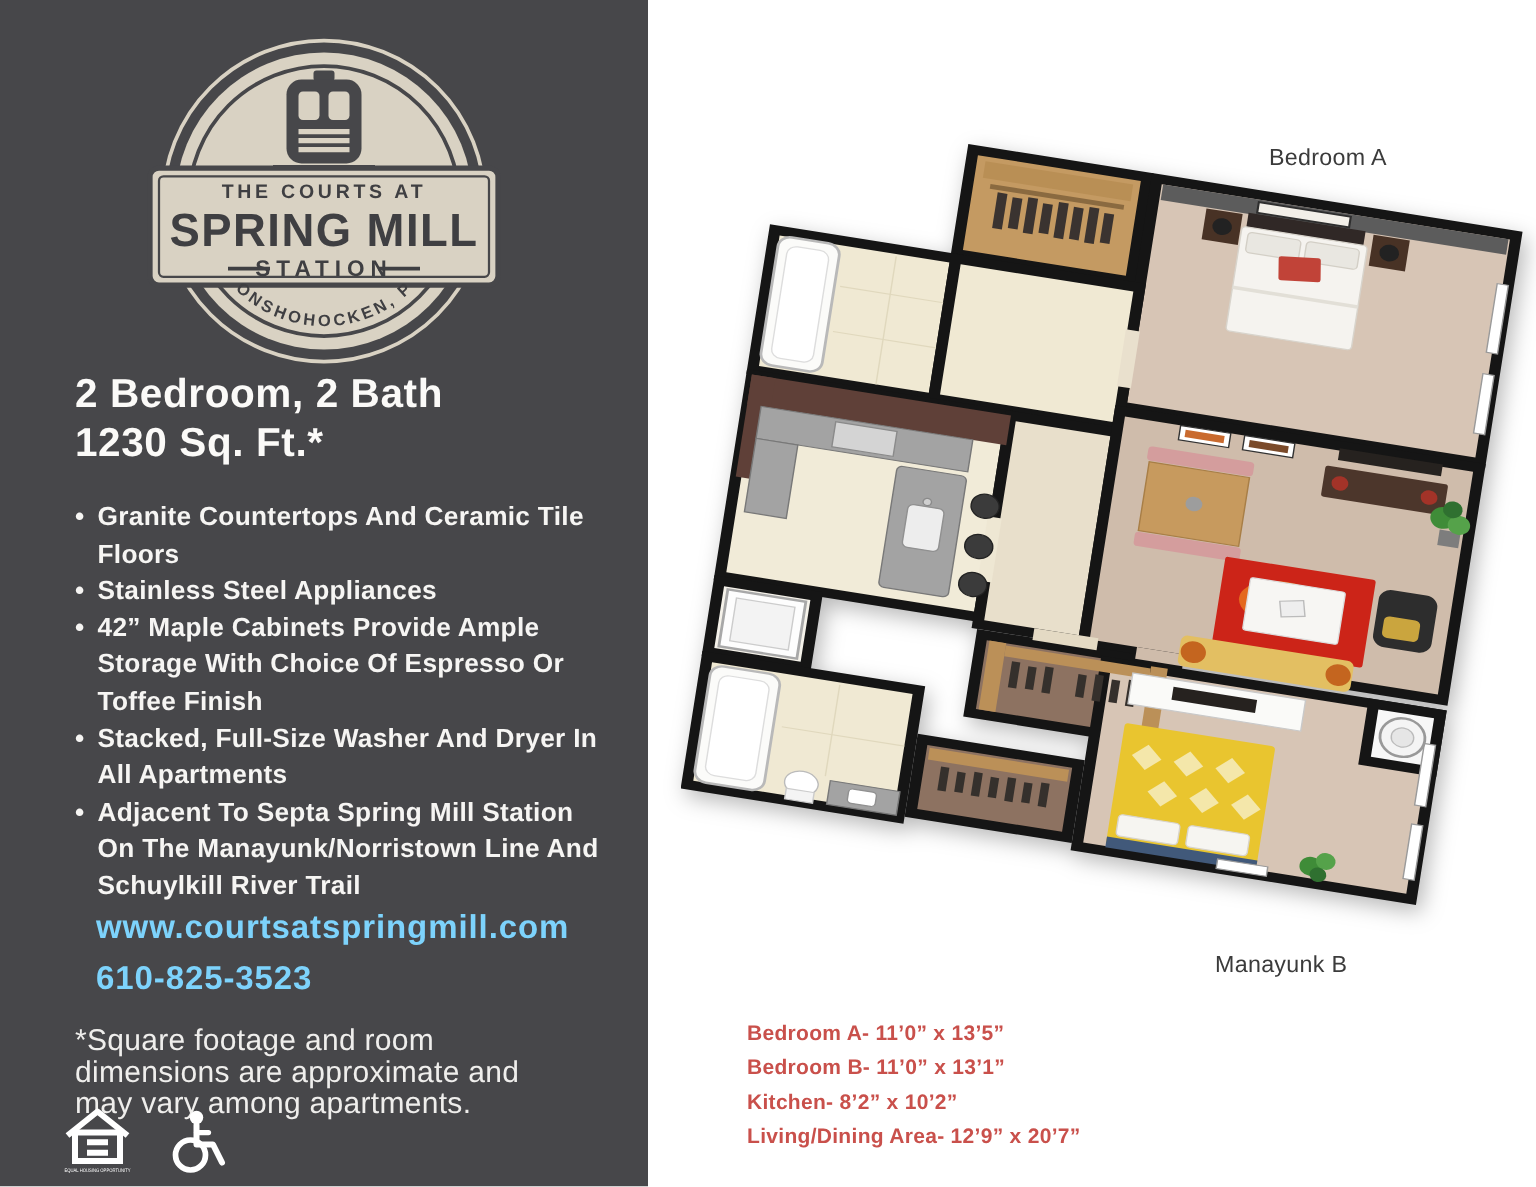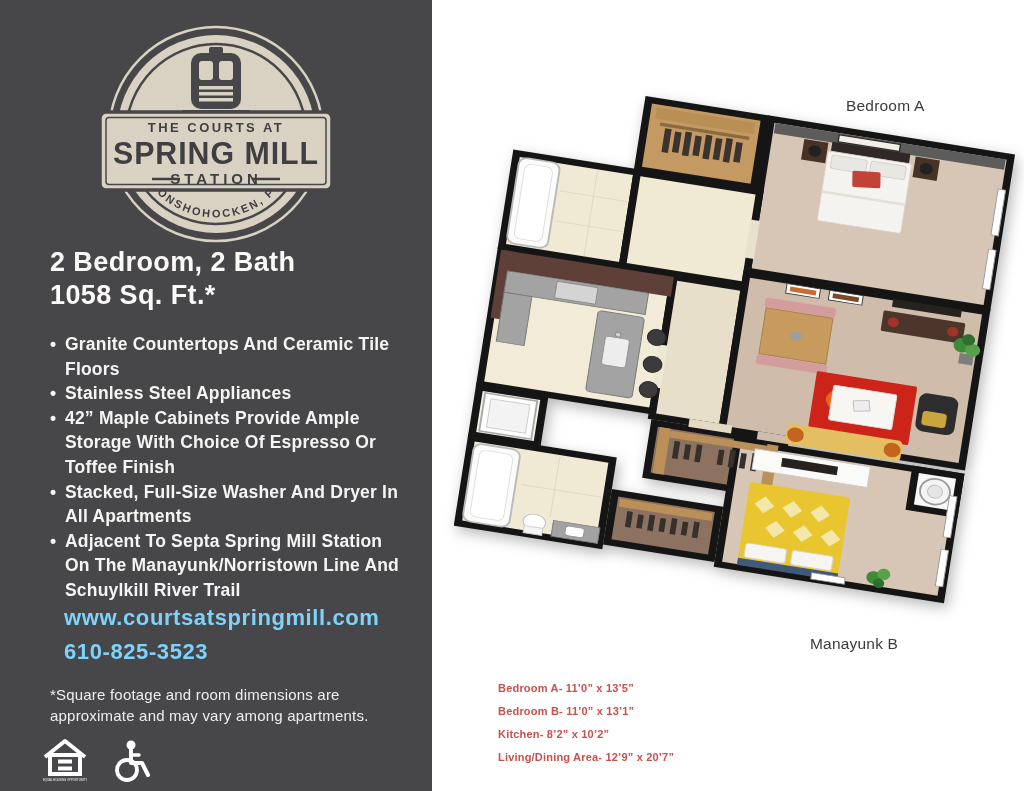--- a/index.html
+++ b/index.html
@@ -26,32 +26,32 @@
   }
   .feature{position:relative;padding-left:17px;}
   .feature .bullet{position:absolute;left:2px;top:0;}
   .contact{
     position:absolute;left:64px;top:601px;
     font-size:22px;font-weight:bold;line-height:34px;
     letter-spacing:.6px;color:#7dd3fc;
   }
   .footnote{
     position:absolute;left:50px;top:684px;width:330px;
-    font-size:15px;line-height:21px;color:#efeeec;letter-spacing:.2px;
+    font-size:20px;line-height:21px;color:#efeeec;letter-spacing:.2px;
   }
   .icons{position:absolute;left:40px;top:736px;display:flex;gap:18px;align-items:flex-end;}
   
   .plan-area{position:absolute;left:432px;top:0;width:592px;height:791px;background:#ffffff;margin-left:20px;}
   .plan-svg{position:absolute;left:2px;top:80px;filter:drop-shadow(3px 5px 7px rgba(0,0,0,.28));}
   .room-label{position:absolute;font-size:15.5px;color:#3b3b3b;letter-spacing:.2px;}
   .label-a{left:394px;top:97px;}
   .label-b{left:358px;top:635px;}
   .dims{
     position:absolute;left:46px;top:677px;
-    font-size:11px;font-weight:bold;line-height:23px;
+    font-size:14px;font-weight:bold;line-height:23px;
     color:#c9504b;letter-spacing:.2px;
   }
 </style>
 </head>
 <body>
 
 <div class="sidebar">
 
   <div class="logo-wrap">
     <svg width="256" height="240" viewBox="-128 -118 256 240">
@@ -83,21 +83,21 @@
           <path id="locArc" d="M -60 58 A 83.4 83.4 0 0 0 60 58" fill="none"></path>
         </defs>
       <text font-size="11" font-weight="bold" letter-spacing="2.2" fill="#3f3f42">
         <textPath href="#locArc" startOffset="50%" text-anchor="middle">· CONSHOHOCKEN, PA ·</textPath>
       </text>
     </svg>
   </div>
 
   <div class="headline">
     <div>2 Bedroom, 2 Bath</div>
-    <div>1058 Sq. Ft.*</div>
+    <div>1230 Sq. Ft.*</div>
   </div>
 
   <div class="features">
     <div class="feature">
       <span class="bullet">•</span>
       <span>Granite Countertops And Ceramic Tile Floors</span>
     </div>
     <div class="feature">
       <span class="bullet">•</span>
       <span>Stainless Steel Appliances</span>

